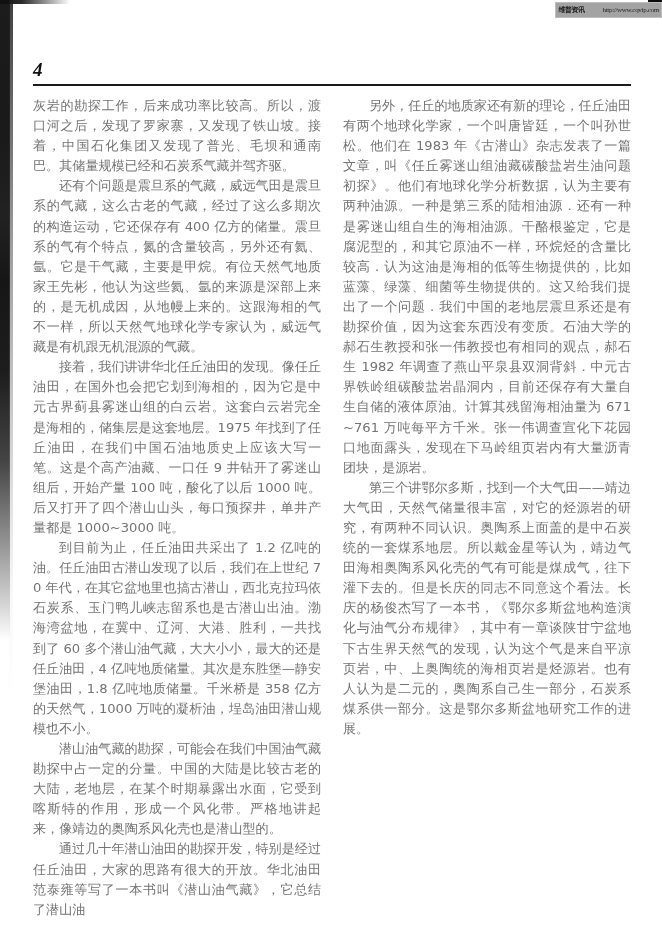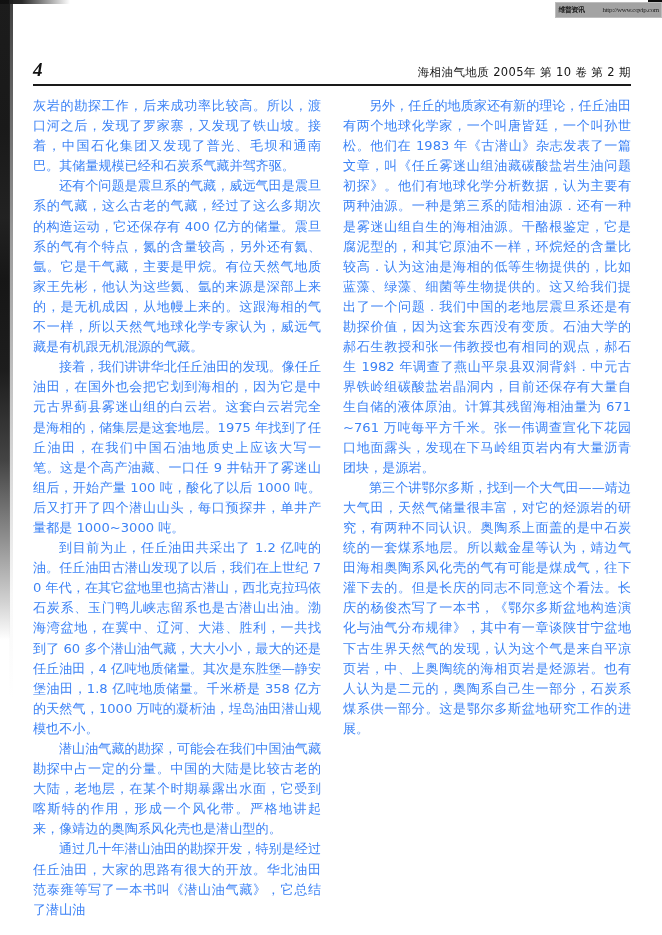--- a/index.html
+++ b/index.html
@@ -137,21 +137,21 @@
   }
   .column {
     width: 288px;
   }
 
   p.para {
     margin: 0;
     font-family: "DejaVu Sans", sans-serif;
     font-size: 13.1px;
     line-height: 20.1px;
-    color: #3b82f6;
+    color: #737373;
     text-align: justify;
     text-justify: inter-character;
     letter-spacing: 0;
     word-break: break-all;
   }
   p.indent {
     text-indent: 26px;
   }
   .speaker {
     font-family: "Liberation Serif", serif;
@@ -174,21 +174,20 @@
   <div id="scan-edge-strip2"></div>
 
   <div id="watermark-block"></div>
   <div id="watermark">
     <span class="wm-cn">维普资讯</span>
     <span class="wm-url">http://www.cqvip.com</span>
   </div>
 
   <div id="running-head">
     <div id="page-number">4</div>
-    <div id="journal-line">海相油气地质  2005年  第 10 卷  第 2 期</div>
   </div>
   <div id="head-rule"></div>
 
   <div id="columns">
 
     <div class="column">
       <p class="para">灰岩的勘探工作，后来成功率比较高。所以，渡口河之后，发现了罗家寨，又发现了铁山坡。接着，中国石化集团又发现了普光、毛坝和通南巴。其储量规模已经和石炭系气藏并驾齐驱。</p>
       <p class="para indent">还有个问题是震旦系的气藏，威远气田是震旦系的气藏，这么古老的气藏，经过了这么多期次的构造运动，它还保存有 400 亿方的储量。震旦系的气有个特点，氮的含量较高，另外还有氦、氩。它是干气藏，主要是甲烷。有位天然气地质家王先彬，他认为这些氦、氩的来源是深部上来的，是无机成因，从地幔上来的。这跟海相的气不一样，所以天然气地球化学专家认为，威远气藏是有机跟无机混源的气藏。</p>
 
 

